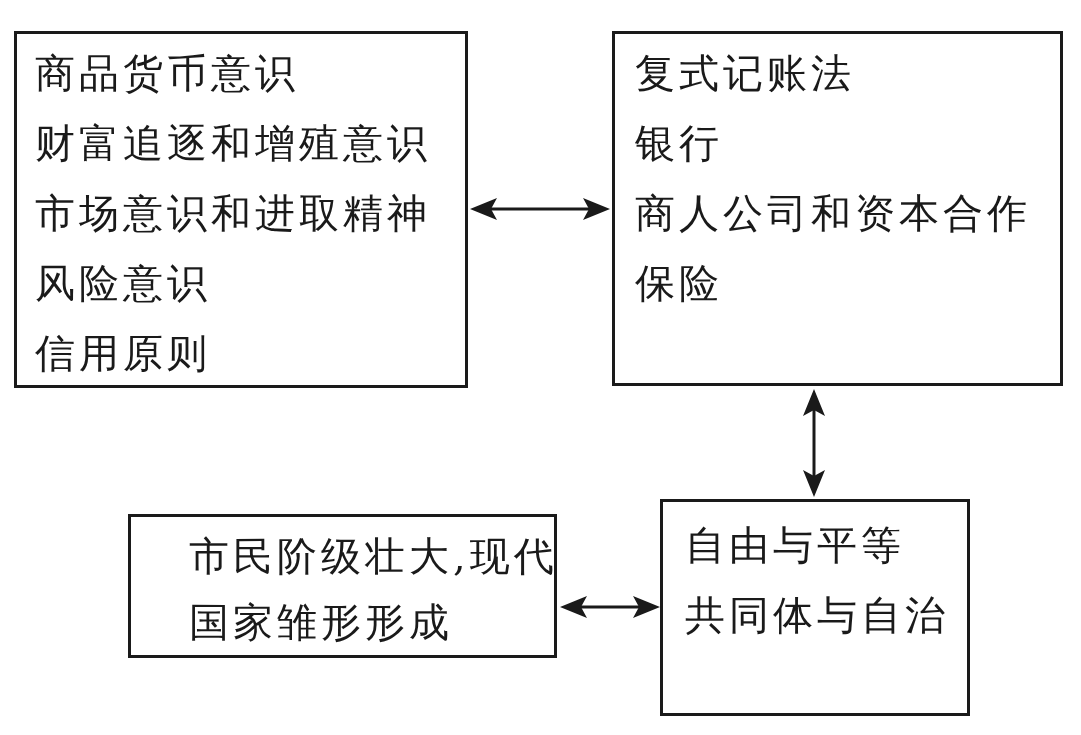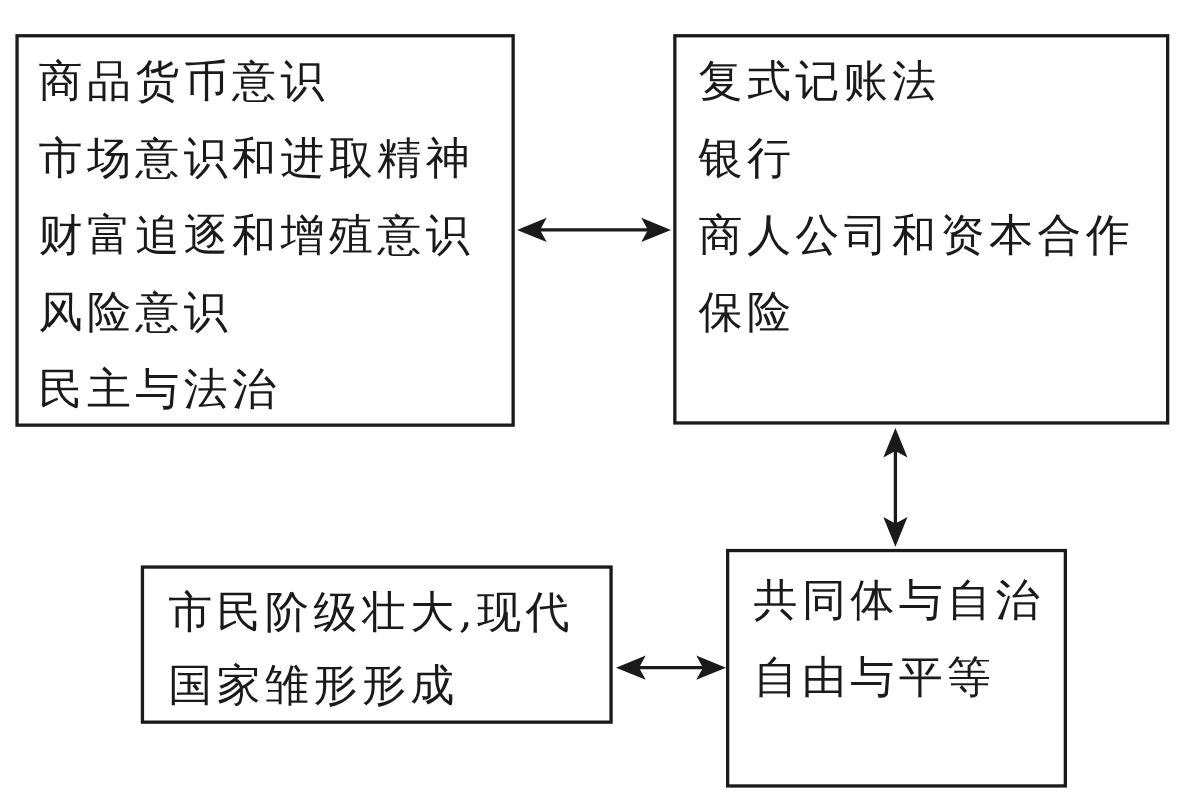--- a/index.html
+++ b/index.html
@@ -40,21 +40,21 @@
     left: 612px; top: 31px;
     width: 451px; height: 355px;
     padding: 4px 0 0 20px;
   }
   .box-tl .line, .box-tr .line { height: 70px; }
   .box-bl {
     left: 128px; top: 514px;
     width: 429px; height: 144px;
     padding: 6px 0 0 22px;
   }
-  .box-bl .line { height: 66px; }
+  .box-bl .line { height: 66px; margin-left: 36px; }
   .box-br {
     left: 660px; top: 499px;
     width: 310px; height: 217px;
     padding: 8px 0 0 22px;
   }
   .box-br .line { height: 70px; }
   .arrows {
     position: absolute;
     left: 0; top: 0;
     width: 1081px; height: 735px;
@@ -63,41 +63,41 @@
   .arrows line { stroke: #1a1a1a; stroke-width: 3; }
   .arrows polygon { fill: #1a1a1a; }
 </style>
 </head>
 <body>
 
 <div class="canvas">
 
   <div class="box box-tl">
     <div class="line">商品货币意识</div>
+    <div class="line">财富追逐和增殖意识</div>
     <div class="line">市场意识和进取精神</div>
-    <div class="line">财富追逐和增殖意识</div>
     <div class="line">风险意识</div>
-    <div class="line">民主与法治</div>
+    <div class="line">信用原则</div>
   </div>
 
   <div class="box box-tr">
     <div class="line">复式记账法</div>
     <div class="line">银行</div>
     <div class="line">商人公司和资本合作</div>
     <div class="line">保险</div>
   </div>
 
   <div class="box box-bl">
     <div class="line">市民阶级壮大,现代</div>
     <div class="line">国家雏形形成</div>
   </div>
 
   <div class="box box-br">
+    <div class="line">自由与平等</div>
     <div class="line">共同体与自治</div>
-    <div class="line">自由与平等</div>
   </div>
 
   <svg class="arrows" viewBox="0 0 1081 735" xmlns="http://www.w3.org/2000/svg">
 
     <g>
       <line x1="490" y1="209" x2="590" y2="209"></line>
       <polygon points="470,209 497,198 491,209 497,220"></polygon>
       <polygon points="610,209 583,198 589,209 583,220"></polygon>
     </g>
 

